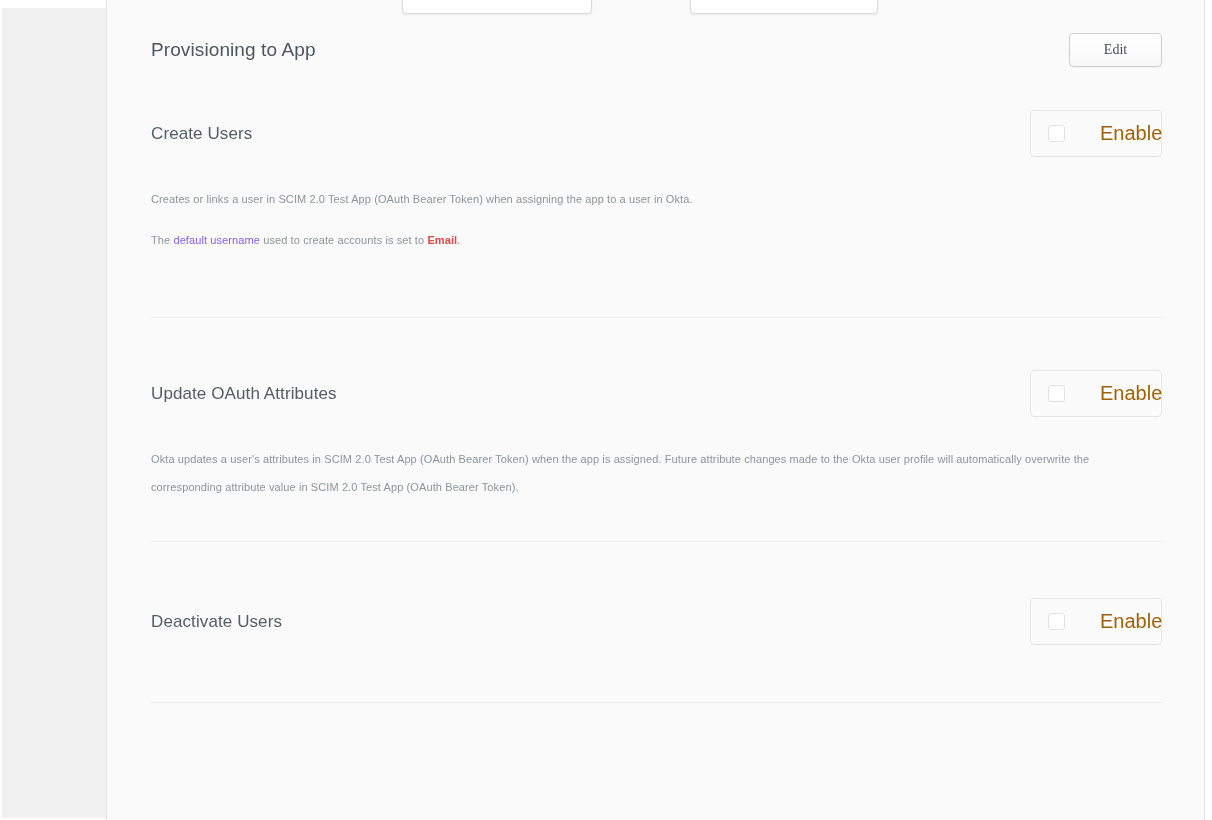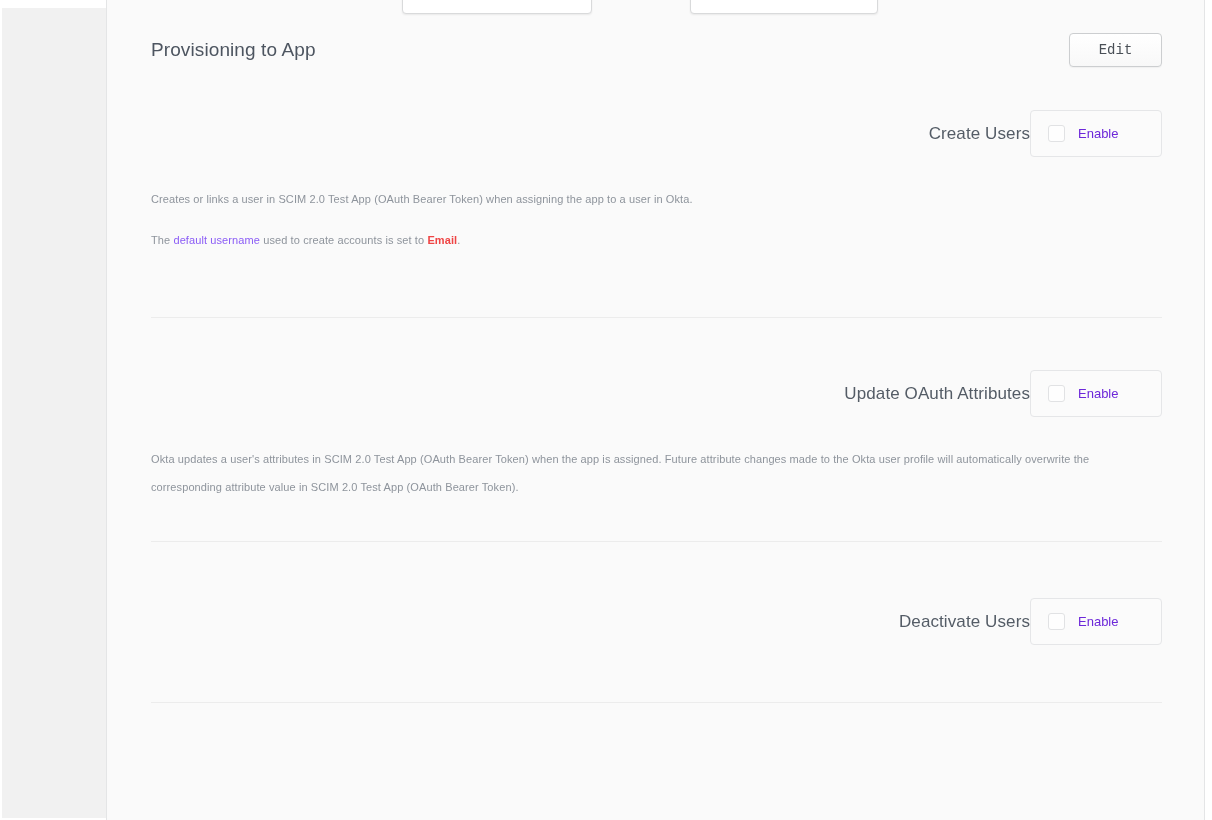--- a/index.html
+++ b/index.html
@@ -34,27 +34,27 @@
     margin-top: 33px; height: 34px;
     display: flex; justify-content: space-between; align-items: center;
   }
   .page-title {
     font-size: 19px; font-weight: 400; color: #4d5560; letter-spacing: 0.1px;
   }
   .edit-btn {
     width: 93px; height: 34px;
     background: linear-gradient(#ffffff, #f8f8f8);
     border: 1px solid #ccced0; border-radius: 4px;
-    font-family: Liberation Mono, monospace;
+    font-family: Liberation Serif, serif;
     font-size: 14px; color: #494f56; cursor: pointer;
     box-shadow: 0 1px 1px rgba(0,0,0,0.04);
   }
 
   .section-row {
-    display: flex; justify-content: flex-end; align-items: center;
+    display: flex; justify-content: space-between; align-items: center;
     height: 47px;
   }
   .row-create   { margin-top: 43px; }
   .row-update   { margin-top: 52px; }
   .row-deactivate { margin-top: 56px; }
 
   .section-title {
     font-size: 17px; font-weight: 400; color: #545c66; letter-spacing: 0.1px;
   }
 
@@ -62,21 +62,21 @@
     width: 132px; height: 47px;
     border: 1px solid #e5e6e8; border-radius: 4px;
     background: #fbfbfb;
     display: flex; align-items: center; gap: 13px;
     padding-left: 17px; cursor: default;
   }
   .checkbox {
     width: 17px; height: 17px; flex: 0 0 auto;
     background: #fefefe; border: 1px solid #e1e2e4; border-radius: 3px;
   }
-  .enable-label { font-size: 13px; color: #6d28d9; }
+  .enable-label { font-size: 20px; color: #a16207; margin-left: 22px; }
 
   .desc {
     font-size: 11px; line-height: 28px; color: #8e949c;
     max-width: 1010px; letter-spacing: 0.1px;
   }
   .desc-first { margin-top: 28px; }
   .desc-note  { margin-top: 13px; }
   .link { color: #8b5cf6; text-decoration: none; }
   .bold { color: #ef4444; font-weight: bold; }
 

